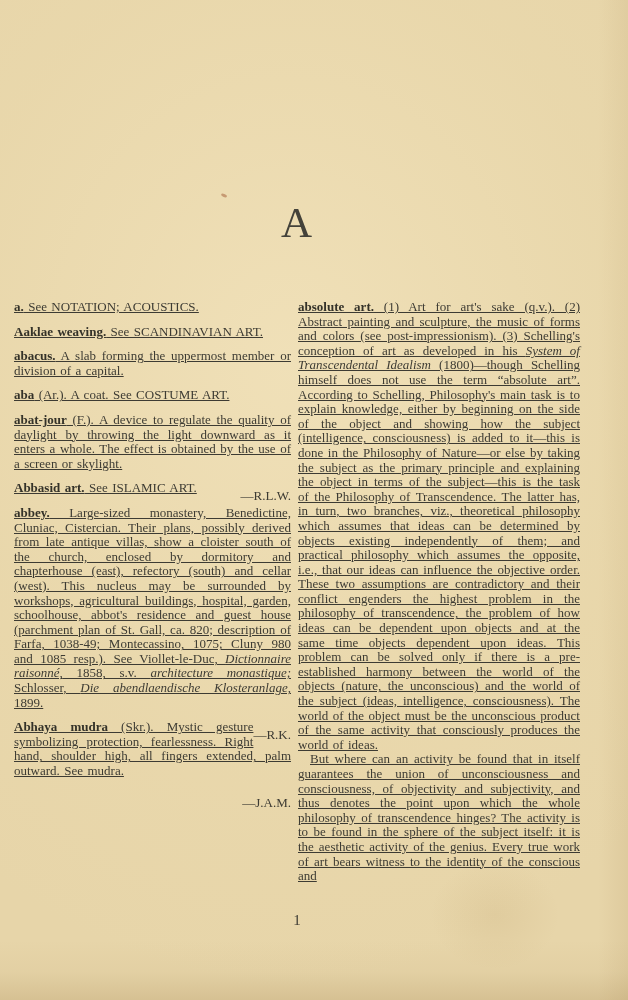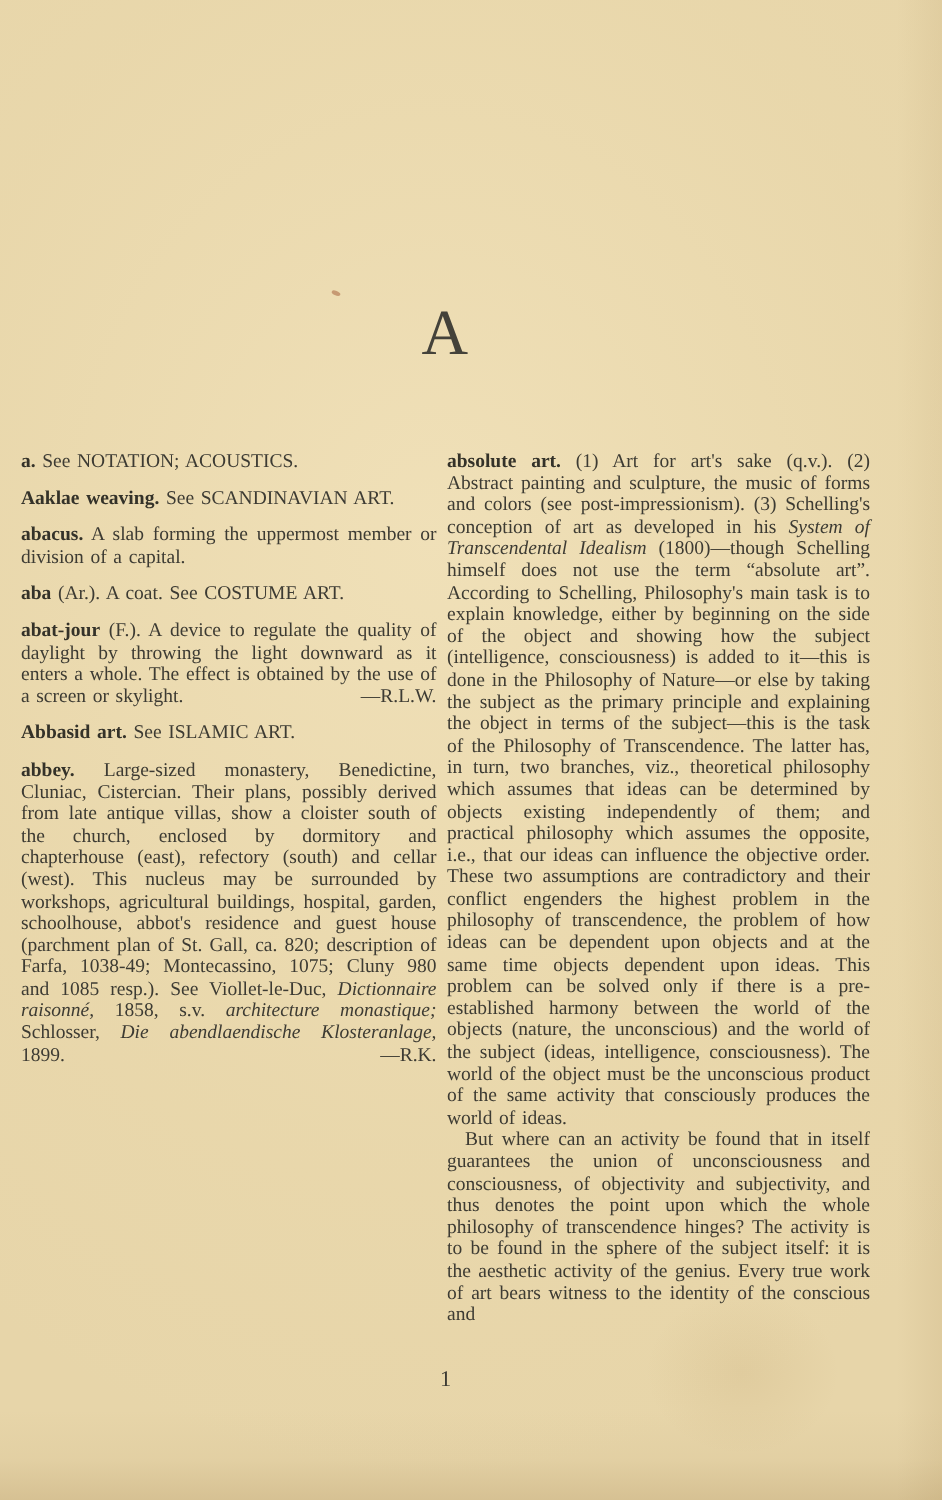--- a/index.html
+++ b/index.html
@@ -42,25 +42,25 @@
   .col {
     position: absolute;
     top: 300px;
     font-size: 13px;
     line-height: 14.6px;
     text-align: justify;
     word-spacing: 0.09em;
   }
   .col-left  { left: 14px;  width: 277px; }
   .col-right { left: 298px; width: 282px; }
-  p.entry { margin: 0 0 10px 0; }
+  p.entry { margin: 0 0 10px 0; text-decoration: underline; }
   p.entry.continuation { margin-top: -10px; text-indent: 12px; }
   .seg-bold { font-weight: bold; color: #343229; }
   .seg-italic { font-style: italic; }
-  .signature { float: right; }
+  .signature { float: right; margin-top: 32px; }
   .page-number {
     position: absolute;
     left: 14px; top: 912px; width: 566px;
     text-align: center;
     font-size: 15px;
     color: #3d3b33;
   }
 </style>
 </head>
 <body>
@@ -70,19 +70,20 @@
   <div class="stain"></div>
   <div class="section-letter">A</div>
   <div class="col col-left">
       <p class="entry"><span class="seg-bold">a.</span><span class="seg-normal"> See NOTATION; ACOUSTICS.</span></p>
       <p class="entry"><span class="seg-bold">Aaklae weaving.</span><span class="seg-normal"> See SCANDINAVIAN ART.</span></p>
       <p class="entry"><span class="seg-bold">abacus.</span><span class="seg-normal"> A slab forming the uppermost member or division of a capital.</span></p>
       <p class="entry"><span class="seg-bold">aba</span><span class="seg-normal"> (Ar.). A coat. See COSTUME ART.</span></p>
       <p class="entry"><span class="seg-bold">abat-jour</span><span class="seg-normal"> (F.). A device to regulate the quality of daylight by throwing the light downward as it enters a whole. The effect is obtained by the use of a screen or skylight.</span><span class="signature">—R.L.W.</span></p>
       <p class="entry"><span class="seg-bold">Abbasid art.</span><span class="seg-normal"> See ISLAMIC ART.</span></p>
       <p class="entry"><span class="seg-bold">abbey.</span><span class="seg-normal"> Large-sized monastery, Benedictine, Cluniac, Cistercian. Their plans, possibly derived from late antique villas, show a cloister south of the church, enclosed by dormitory and chapterhouse (east), refectory (south) and cellar (west). This nucleus may be surrounded by workshops, agricultural buildings, hospital, garden, schoolhouse, abbot's residence and guest house (parchment plan of St. Gall, ca. 820; description of Farfa, 1038-49; Montecassino, 1075; Cluny 980 and 1085 resp.). See Viollet-le-Duc, </span><span class="seg-italic">Dictionnaire raisonné,</span><span class="seg-normal"> 1858, s.v. </span><span class="seg-italic">architecture monastique;</span><span class="seg-normal"> Schlosser, </span><span class="seg-italic">Die abendlaendische Klosteranlage,</span><span class="seg-normal"> 1899.</span><span class="signature">—R.K.</span></p>
+      <p class="entry"><span class="seg-bold">Abhaya mudra</span><span class="seg-normal"> (Skr.). Mystic gesture symbolizing protection, fearlessness. Right hand, shoulder high, all fingers extended, palm outward. See mudra.</span><span class="signature">—J.A.M.</span></p>
     </div>
   <div class="col col-right">
       <p class="entry"><span class="seg-bold">absolute art.</span><span class="seg-normal"> (1) Art for art's sake (q.v.). (2) Abstract painting and sculpture, the music of forms and colors (see post-impressionism). (3) Schelling's conception of art as developed in his </span><span class="seg-italic">System of Transcendental Idealism</span><span class="seg-normal"> (1800)—though Schelling himself does not use the term “absolute art”. According to Schelling, Philosophy's main task is to explain knowledge, either by beginning on the side of the object and showing how the subject (intelligence, consciousness) is added to it—this is done in the Philosophy of Nature—or else by taking the subject as the primary principle and explaining the object in terms of the subject—this is the task of the Philosophy of Transcendence. The latter has, in turn, two branches, viz., theoretical philosophy which assumes that ideas can be determined by objects existing independently of them; and practical philosophy which assumes the opposite, i.e., that our ideas can influence the objective order. These two assumptions are contradictory and their conflict engenders the highest problem in the philosophy of transcendence, the problem of how ideas can be dependent upon objects and at the same time objects dependent upon ideas. This problem can be solved only if there is a pre-established harmony between the world of the objects (nature, the unconscious) and the world of the subject (ideas, intelligence, consciousness). The world of the object must be the unconscious product of the same activity that consciously produces the world of ideas.</span></p>
       <p class="entry continuation"><span class="seg-normal">But where can an activity be found that in itself guarantees the union of unconsciousness and consciousness, of objectivity and subjectivity, and thus denotes the point upon which the whole philosophy of transcendence hinges? The activity is to be found in the sphere of the subject itself: it is the aesthetic activity of the genius. Every true work of art bears witness to the identity of the conscious and</span></p>
     </div>
   <div class="page-number">1</div>
 </div>
 
 </body></html>

